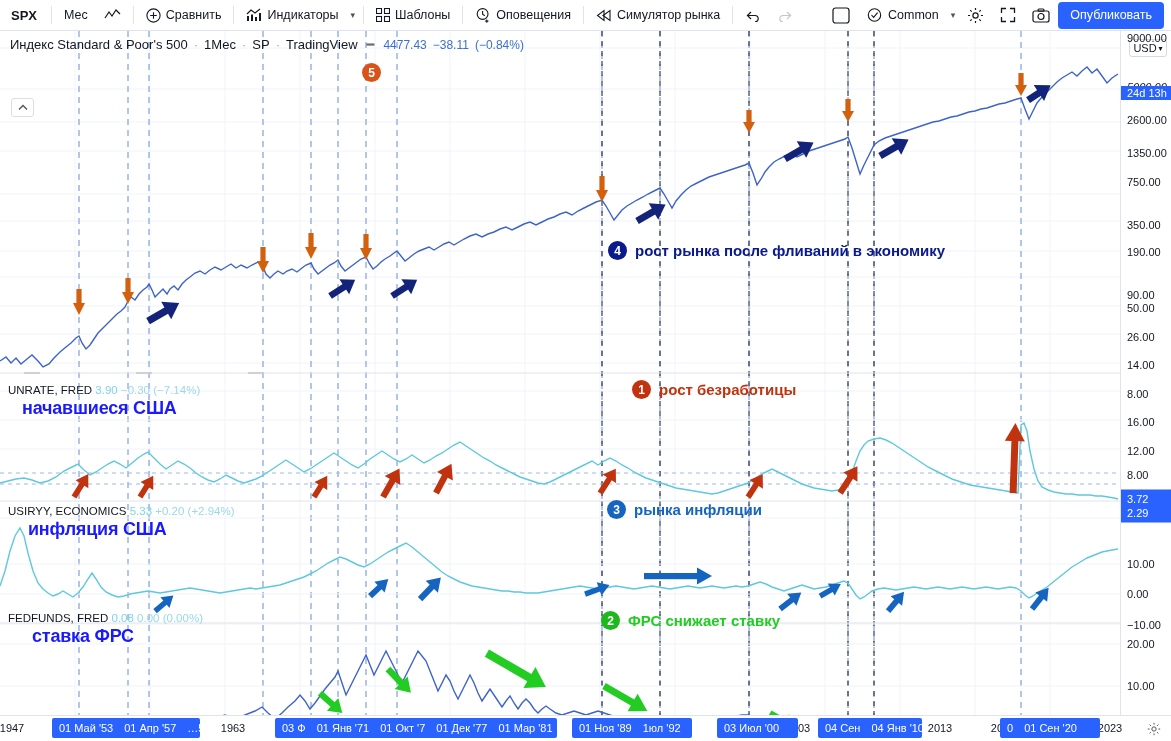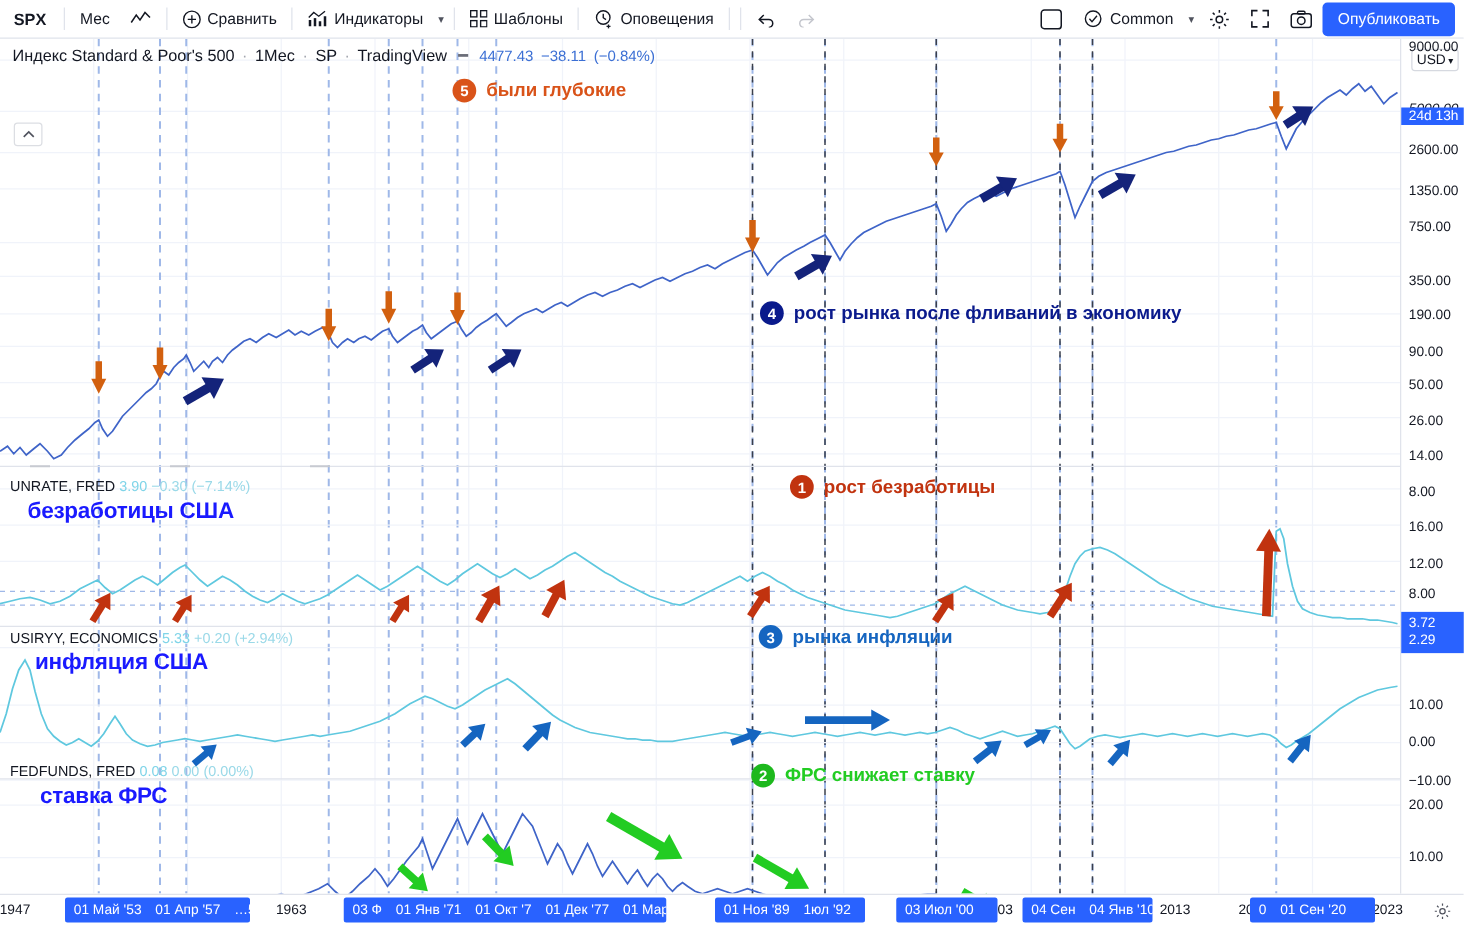--- a/index.html
+++ b/index.html
@@ -168,20 +168,29 @@
     <span class="ic">
       <svg width="16" height="16" viewBox="0 0 16 16">
           <circle cx="7.6" cy="7" r="5.4" fill="none" stroke="#131722" stroke-width="1.1"></circle>
           <path d="M7.6 4v3.2l2.2 1.5" fill="none" stroke="#131722" stroke-width="1.1"></path>
           <path d="M11.8 12.5v3.2M10.2 14.1h3.2" stroke="#131722" stroke-width="1.1"></path>
         </svg>
     </span>
     <span>Оповещения</span>
   </div>
   <div class="tb-sep"></div>
+  <div class="tb-item">
+    <span class="ic">
+      <svg width="16" height="13" viewBox="0 0 16 13">
+          <polygon points="7,6.5 14,1.5 14,11.5" fill="none" stroke="#131722" stroke-width="1.1"></polygon>
+          <polygon points="1.5,6.5 8,1.5 8,11.5" fill="none" stroke="#131722" stroke-width="1.1"></polygon>
+        </svg>
+    </span>
+    <span>Симулятор рынка</span>
+  </div>
   <div class="tb-sep"></div>
   <div class="tb-item">
     <span class="ic">
       <svg width="16" height="13" viewBox="0 0 16 13">
           <path d="M3 6.5h7a3.2 3.2 0 0 1 0 6.4" fill="none" stroke="#131722" stroke-width="1.2"></path>
           <polyline points="6,3 2.4,6.5 6,10" fill="none" stroke="#131722" stroke-width="1.2"></polyline>
         </svg>
     </span>
   </div>
   <div class="tb-item">
@@ -547,42 +556,41 @@
       <polyline points="1,5.5 5,1.5 9,5.5" fill="none" stroke="#50535e" stroke-width="1.3"></polyline>
     </svg>
 </div>
 
 <div class="pane-legend" style="left:8px; top:384px;">
   <span class="nm">UNRATE, FRED</span>
   <span class="v">3.90</span>
   <span class="v2">−0.30</span>
   <span class="v2">(−7.14%)</span>
 </div>
-<div class="pane-title" style="left:22px; top:398px;">безработицы США</div>
+<div class="pane-title" style="left:22px; top:398px;">начавшиеся США</div>
 
 <div class="pane-legend" style="left:8px; top:505px;">
   <span class="nm">USIRYY, ECONOMICS</span>
   <span class="v">5.33</span>
   <span class="v2">+0.20</span>
   <span class="v2">(+2.94%)</span>
 </div>
 <div class="pane-title" style="left:28px; top:519px;">инфляция США</div>
 
 <div class="pane-legend" style="left:8px; top:612px;">
   <span class="nm">FEDFUNDS, FRED</span>
   <span class="v">0.08</span>
   <span class="v2">0.00</span>
   <span class="v2">(0.00%)</span>
 </div>
 <div class="pane-title" style="left:32px; top:626px;">ставка ФРС</div>
 
 <div class="anno" style="left:362px; top:62px;">
   <div class="bullet" style="background:#d95319;">5</div>
   <div>
-    <div class="anno-txt" style="color:#d95319;">были глубокие</div>
   </div>
 </div>
 
 <div class="anno" style="left:608px; top:240px;">
   <div class="bullet" style="background:#0a1a8c;">4</div>
   <div class="anno-txt" style="color:#0a1a8c;">рост рынка после фливаний в экономику</div>
 </div>
 
 <div class="anno" style="left:632px; top:379px;">
   <div class="bullet" style="background:#c1330f;">1</div>
@@ -605,21 +613,21 @@
     <span style="font-size:8px;">▾</span>
   </div>
   <div id="ps-labels">
       <div class="ps-label" style="top: 7px;">9000.00</div>
       <div class="ps-label" style="top: 56px; font-style: italic;">5000.00</div>
       <div class="ps-label" style="top: 89px;">2600.00</div>
       <div class="ps-label" style="top: 122px;">1350.00</div>
       <div class="ps-label" style="top: 151px;">750.00</div>
       <div class="ps-label" style="top: 194px;">350.00</div>
       <div class="ps-label" style="top: 221px;">190.00</div>
-      <div class="ps-label" style="top: 251px;">90.00</div>
+      <div class="ps-label" style="top: 264px;">90.00</div>
       <div class="ps-label" style="top: 277px;">50.00</div>
       <div class="ps-label" style="top: 306px;">26.00</div>
       <div class="ps-label" style="top: 334px;">14.00</div>
       <div class="ps-label" style="top: 363px;">8.00</div>
       <div class="ps-label" style="top: 391px;">16.00</div>
       <div class="ps-label" style="top: 420px;">12.00</div>
       <div class="ps-label" style="top: 444px;">8.00</div>
       <div class="ps-label" style="top: 481px;">0.00</div>
       <div class="ps-label" style="top: 487px;">20.00</div>
       <div class="ps-label" style="top: 533px;">10.00</div>
@@ -648,21 +656,21 @@
       <div class="ts-label" style="left: 933px; padding-left: 14px;">2013</div>
       <div class="ts-label" style="left: 1003px;">2018</div>
       <div class="ts-label" style="left: 1110px;">2023</div>
     </div>
   <div id="ts-hls">
       <div class="ts-hl" style="left: 52px; width: 148px;">
         <span>01 Май '53</span>
         <span>01 Апр '57</span>
         <span>…58</span>
       </div>
-      <div class="ts-hl" style="left: 275px; width: 258px;">
+      <div class="ts-hl" style="left: 275px; width: 282px;">
         <span>03 Ф</span>
         <span>01 Янв '71</span>
         <span>01 Окт '7</span>
         <span>01 Дек '77</span>
         <span>01 Мар '81</span>
       </div>
       <div class="ts-hl" style="left: 572px; width: 120px;">
         <span>01 Ноя '89</span>
         <span>1юл '92</span>
       </div>

